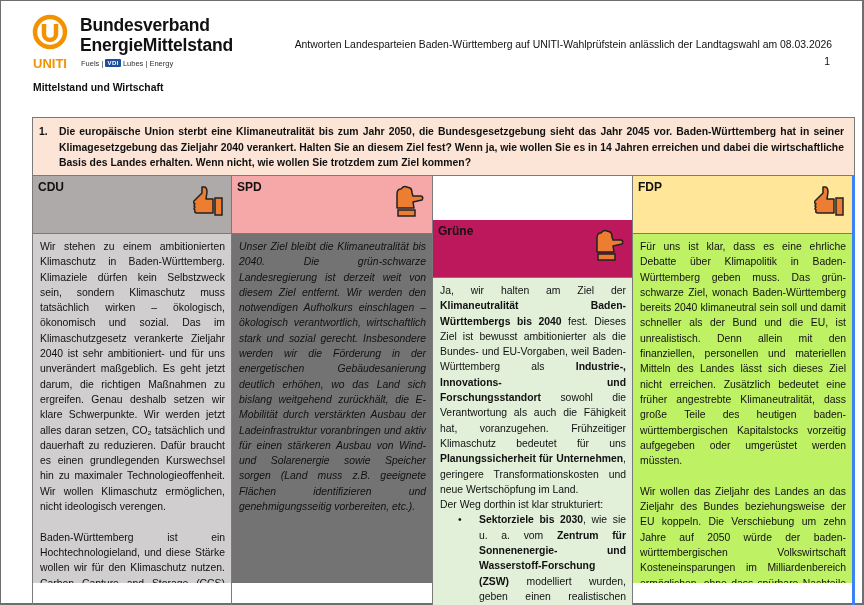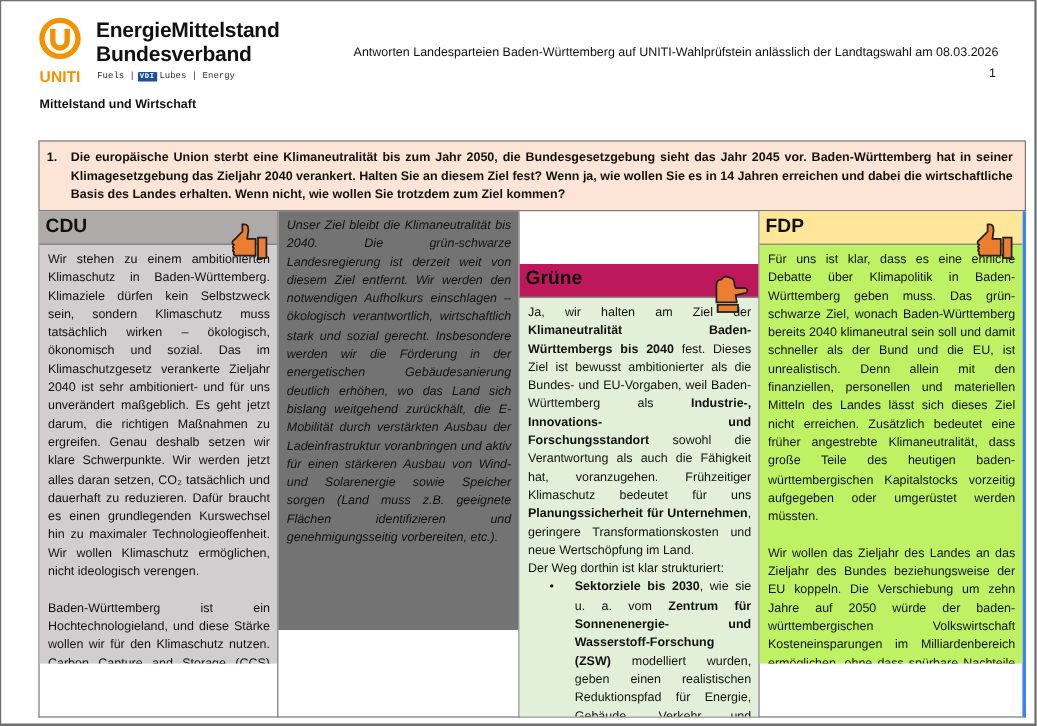--- a/index.html
+++ b/index.html
@@ -7,41 +7,41 @@
     body { font-family: "Liberation Sans", sans-serif; color: #111; position: relative; }
     .page-frame {
       position: absolute; left: 0; top: 0; width: 864px; height: 605px;
       border: 1px solid #6e6e6e; border-right: 2px solid #6e6e6e; border-bottom: 2px solid #6e6e6e;
       pointer-events: none;
     }
     
     .logo { position: absolute; left: 30px; top: 14px; width: 220px; height: 56px; }
     .logo-mark { position: absolute; left: 0; top: 0; width: 40px; height: 56px; }
     .logo-name { position: absolute; left: 50px; top: 1px; font-size: 17.5px; line-height: 20px; font-weight: bold; color: #111; letter-spacing: -0.2px; }
-    .logo-tag { position: absolute; left: 51px; top: 45px; font-size: 7.5px; line-height: 10px; color: #333; display: flex; align-items: center; gap: 2px; font-family: Liberation Mono, monospace; }
+    .logo-tag { position: absolute; left: 51px; top: 45px; font-size: 7.5px; line-height: 10px; color: #333; display: flex; align-items: flex-start; gap: 2px; }
     .logo-tag .vdi { display: inline-block; background: #1d4f9c; color: #fff; font-size: 6px; font-weight: bold; padding: 0 2px; line-height: 8px; border-radius: 1px; letter-spacing: 0.5px; }
     .doc-title { position: absolute; right: 32px; top: 38px; font-size: 10.4px; line-height: 13px; color: #111; text-align: center; white-space: nowrap; }
     .page-number { position: absolute; right: 34px; top: 55px; font-size: 10.4px; line-height: 13px; color: #111; }
     .section-heading { position: absolute; left: 33px; top: 82px; font-size: 10.4px; font-weight: bold; color: #111; }
 
     
     .question {
       position: absolute; left: 32px; top: 117px; width: 823px; height: 59px;
       background: #fce4d6; border: 1px solid #7a7a7a;
       padding: 6px 10px 0 6px; display: flex;
       font-size: 10.4px; line-height: 15.5px; font-weight: bold;
     }
     .question .num { width: 20px; flex: 0 0 20px; }
     .question .qtext { text-align: justify; flex: 1; }
 
     
     .table { position: absolute; left: 32px; top: 176px; width: 823px; height: 394px; display: grid; grid-template-columns: 199px 201px 200px 223px; }
     .col { position: relative; border-left: 1px solid #7a7a7a; border-bottom: 1px solid #7a7a7a; }
     .col:last-child { border-right: 3px solid #3b82f6; }
-    .col-head { height: 28px; border-bottom: 1px solid #7a7a7a; position: relative; padding: 4px 5px; font-size: 16px; font-weight: bold; }
+    .col-head { height: 58px; border-bottom: 1px solid #7a7a7a; position: relative; padding: 4px 5px; font-size: 12px; font-weight: bold; }
     .col-body { padding: 5px 6px 16px 7px; font-size: 10.4px; line-height: 15.3px; text-align: justify; overflow: hidden; height: 349px; }
     .col-body p { margin-bottom: 15.3px; }
     .col-body p:last-child { margin-bottom: 0; }
     .col-body b { font-weight: bold; }
     .italic { font-style: italic; }
     .col-body ul { list-style: none; padding-left: 0; }
     .col-body li { position: relative; padding-left: 39px; }
     .col-body li::before { content: "\2022"; position: absolute; left: 18px; top: 0; }
     .thumb { position: absolute; right: 6px; top: 8px; width: 34px; height: 34px; }
 
@@ -59,22 +59,22 @@
 
 <div class="page-frame"></div>
 
 <div class="logo">
   <svg class="logo-mark" viewBox="0 0 40 56">
     <circle cx="20" cy="18" r="15" fill="none" stroke="#f39200" stroke-width="4.5"></circle>
     <path d="M14 10 v10 a6 6 0 0 0 12 0 v-10" fill="none" stroke="#f39200" stroke-width="4.5"></path>
     <text x="20" y="54" text-anchor="middle" font-family="Liberation Sans, sans-serif" font-weight="bold" font-size="13" fill="#f39200">UNITI</text>
   </svg>
   <div class="logo-name">
+    <div>Bundesverband</div>
     <div>EnergieMittelstand</div>
-    <div>Bundesverband</div>
   </div>
   <div class="logo-tag">
     <span>Fuels |</span>
     <span class="vdi">VDI</span>
     <span>Lubes | Energy</span>
   </div>
 </div>
 
 <div class="doc-title">Antworten Landesparteien Baden-Württemberg auf UNITI-Wahlprüfstein anlässlich der Landtagswahl am 08.03.2026</div>
 <div class="page-number">1</div>
@@ -96,20 +96,27 @@
         <path d="M22 15 L15 15 L16 8 Q16 3 13 3 L11 3 L11 9 L5 15 L3 17 Q2 19 4 20 Q2 22 4 23 Q2 25 4 26 Q3 29 6 29 L22 29 Z" fill="#ed7d31" stroke="#222" stroke-width="1.5" stroke-linejoin="round"></path>
       </svg>
     </div>
     <div class="col-body">
       <p>Wir stehen zu einem ambitionierten Klimaschutz in Baden-Württemberg. Klimaziele dürfen kein Selbstzweck sein, sondern Klimaschutz muss tatsächlich wirken – ökologisch, ökonomisch und sozial. Das im Klimaschutzgesetz verankerte Zieljahr 2040 ist sehr ambitioniert- und für uns unverändert maßgeblich. Es geht jetzt darum, die richtigen Maßnahmen zu ergreifen. Genau deshalb setzen wir klare Schwerpunkte. Wir werden jetzt alles daran setzen, CO₂ tatsächlich und dauerhaft zu reduzieren. Dafür braucht es einen grundlegenden Kurswechsel hin zu maximaler Technologieoffenheit. Wir wollen Klimaschutz ermöglichen, nicht ideologisch verengen.</p>
       <p>Baden-Württemberg ist ein Hochtechnologieland, und diese Stärke wollen wir für den Klimaschutz nutzen. Carbon Capture and Storage (CCS) und Carbon Capture and Utilization (CCU) müssen ermöglicht werden. Dazu gehört</p>
     </div>
   </div>
 
   <div class="col spd">
+    <div class="col-head">
+      <span>SPD</span>
+      <svg class="thumb" viewBox="0 0 34 34">
+        <rect x="6" y="26" width="17" height="6" fill="#ed7d31" stroke="#222" stroke-width="1.5"></rect>
+        <path d="M5 24 L5 10 Q5 5 9 5 L11 3 Q13 2 15 3 L18 4 Q20 5 20 9 L21 12 L29 12 Q32 13 30 16 L21 18 L22 24 Z" fill="#ed7d31" stroke="#222" stroke-width="1.5" stroke-linejoin="round"></path>
+      </svg>
+    </div>
     <div class="col-body italic">
       <p>Unser Ziel bleibt die Klimaneutralität bis 2040. Die grün-schwarze Landesregierung ist derzeit weit von diesem Ziel entfernt. Wir werden den notwendigen Aufholkurs einschlagen – ökologisch verantwortlich, wirtschaftlich stark und sozial gerecht. Insbesondere werden wir die Förderung in der energetischen Gebäudesanierung deutlich erhöhen, wo das Land sich bislang weitgehend zurückhält, die E-Mobilität durch verstärkten Ausbau der Ladeinfrastruktur voranbringen und aktiv für einen stärkeren Ausbau von Wind- und Solarenergie sowie Speicher sorgen (Land muss z.B. geeignete Flächen identifizieren und genehmigungsseitig vorbereiten, etc.).</p>
     </div>
   </div>
 
   <div class="col gruene">
     <div class="col-head">
       <span>Grüne</span>
       <svg class="thumb" viewBox="0 0 34 34">
         <rect x="6" y="26" width="17" height="6" fill="#ed7d31" stroke="#222" stroke-width="1.5"></rect>

